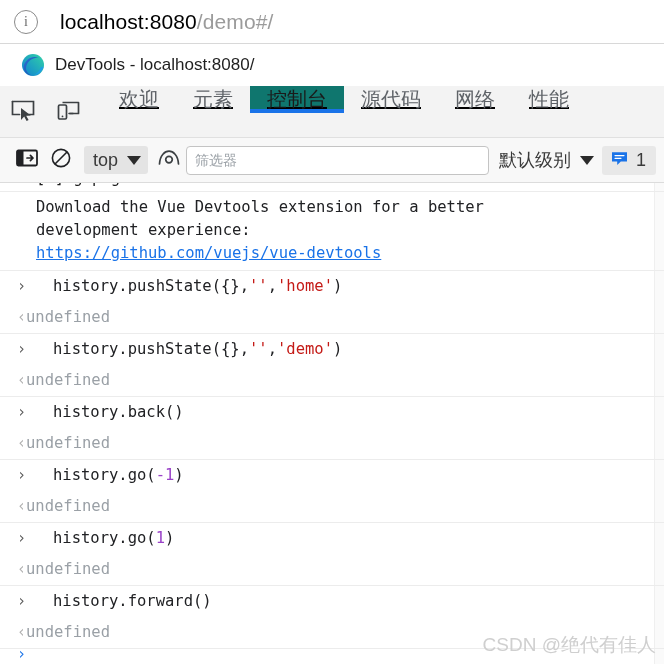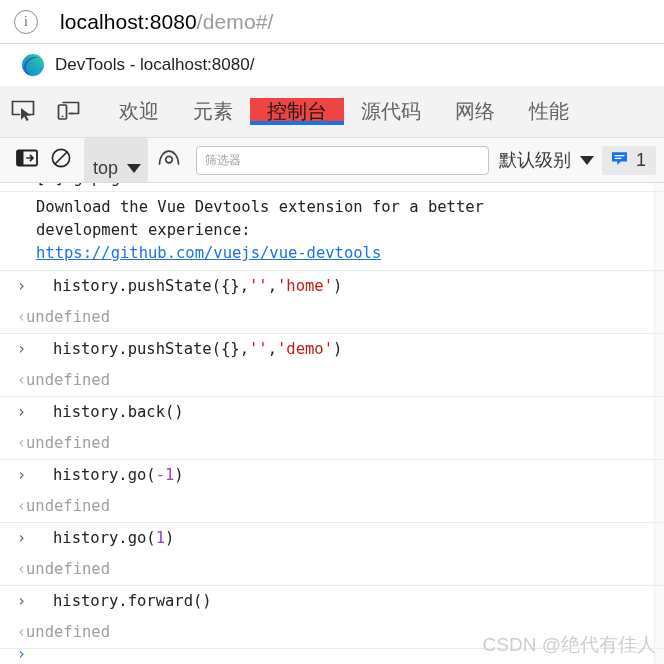--- a/index.html
+++ b/index.html
@@ -80,35 +80,36 @@
   }
   .tb-icon-btn {
     width: 46px;
     display: flex;
     align-items: center;
     justify-content: center;
     flex: none;
   }
   #tabstrip .tabs {
     display: flex;
-    align-items: center;
+    align-items: flex-start;
     margin-left: 10px;
+    text-decoration: underline;
   }
   .tab {
     position: relative;
     padding: 0 17px;
     display: flex;
     align-items: center;
     justify-content: center;
     font-size: 20px;
     color: #5f6368;
     white-space: nowrap;
   }
   .tab.active {
-    background: #ef4444;
+    background: #0f766e;
     color: #1a1a1a;
   }
   .tab.active::after {
     content: "";
     position: absolute;
     left: 0; right: 0; bottom: 0;
     height: 4px;
     background: #1a73e8;
   }
 
@@ -126,46 +127,46 @@
     width: 34px; height: 30px;
     display: flex; align-items: center; justify-content: center;
     flex: none;
   }
   .ctx-select {
     display: flex;
     align-items: center;
     background: #e4e4e4;
     border-radius: 3px;
     height: 28px;
-    padding: 16px 7px 0 9px;
+    padding: 0 7px 0 9px;
     margin-left: 6px;
     flex: none;
   }
   .ctx-select .ctx-label {
     font-size: 18px;
     color: #3a3a3a;
     font-family: "Liberation Sans", sans-serif;
   }
   .caret {
     width: 0; height: 0;
     border-left: 7px solid transparent;
     border-right: 7px solid transparent;
     border-top: 9px solid #2b2b2b;
     margin-left: 9px;
   }
   #filter-input {
     flex: 1;
     height: 29px;
-    margin-left: 10px;
+    margin-left: 0;
     margin-right: 10px;
     border: 1px solid #c4c4c4;
     border-radius: 4px;
     background: #ffffff;
     box-sizing: border-box;
-    font-size: 12px;
+    font-size: 14px;
     color: #9aa0a6;
     padding: 0 8px;
     font-family: "Liberation Sans", sans-serif;
     outline: none;
     min-width: 40px;
   }
   #filter-input::placeholder { color: #9aa0a6; opacity: 1; }
   .levels {
     display: flex;
     align-items: center;

